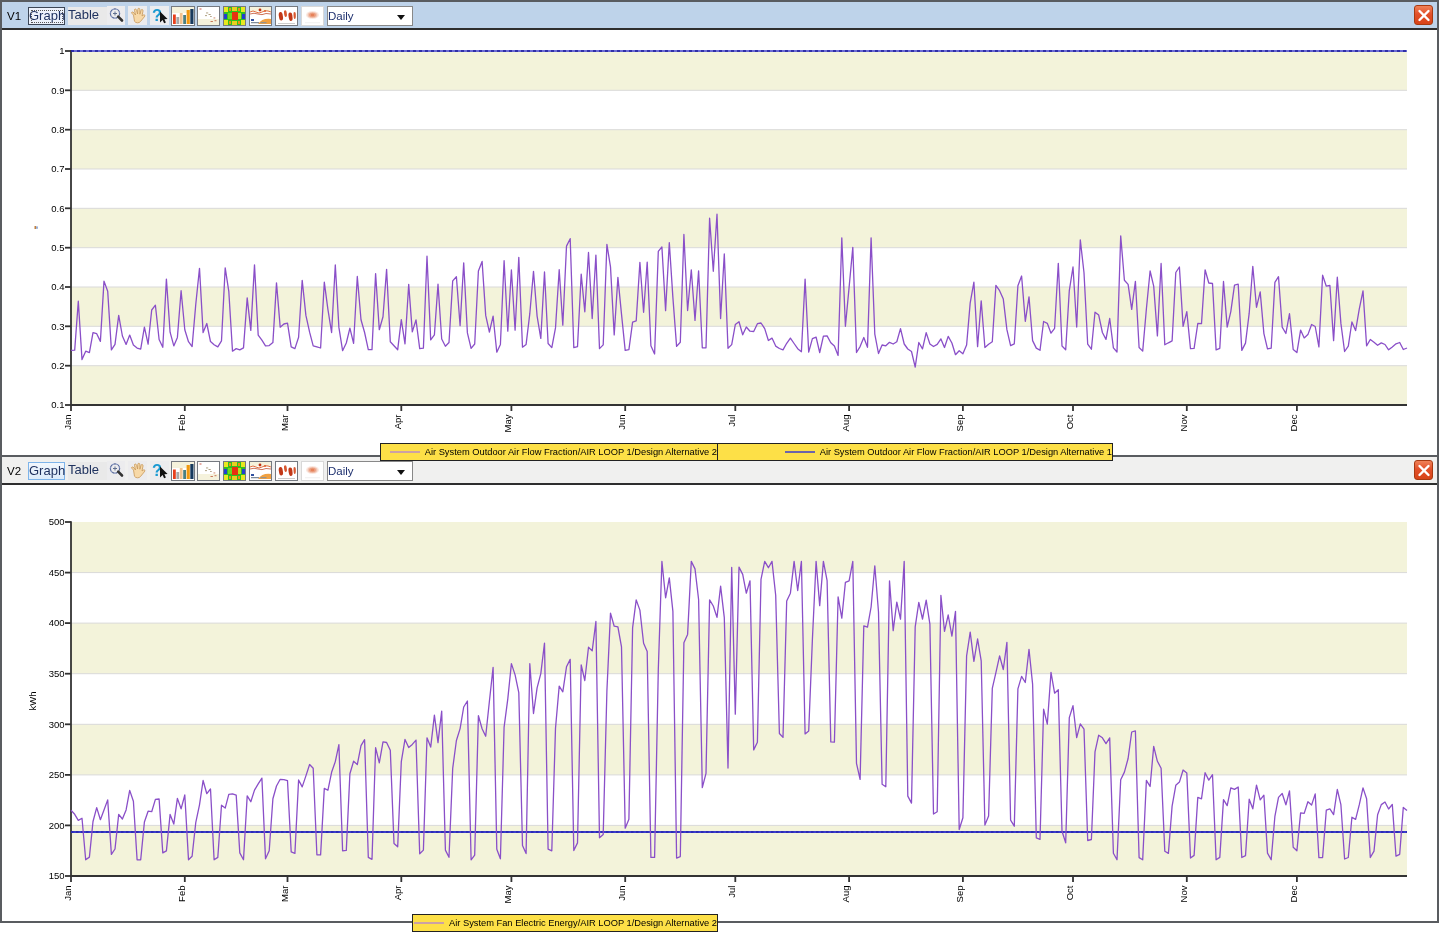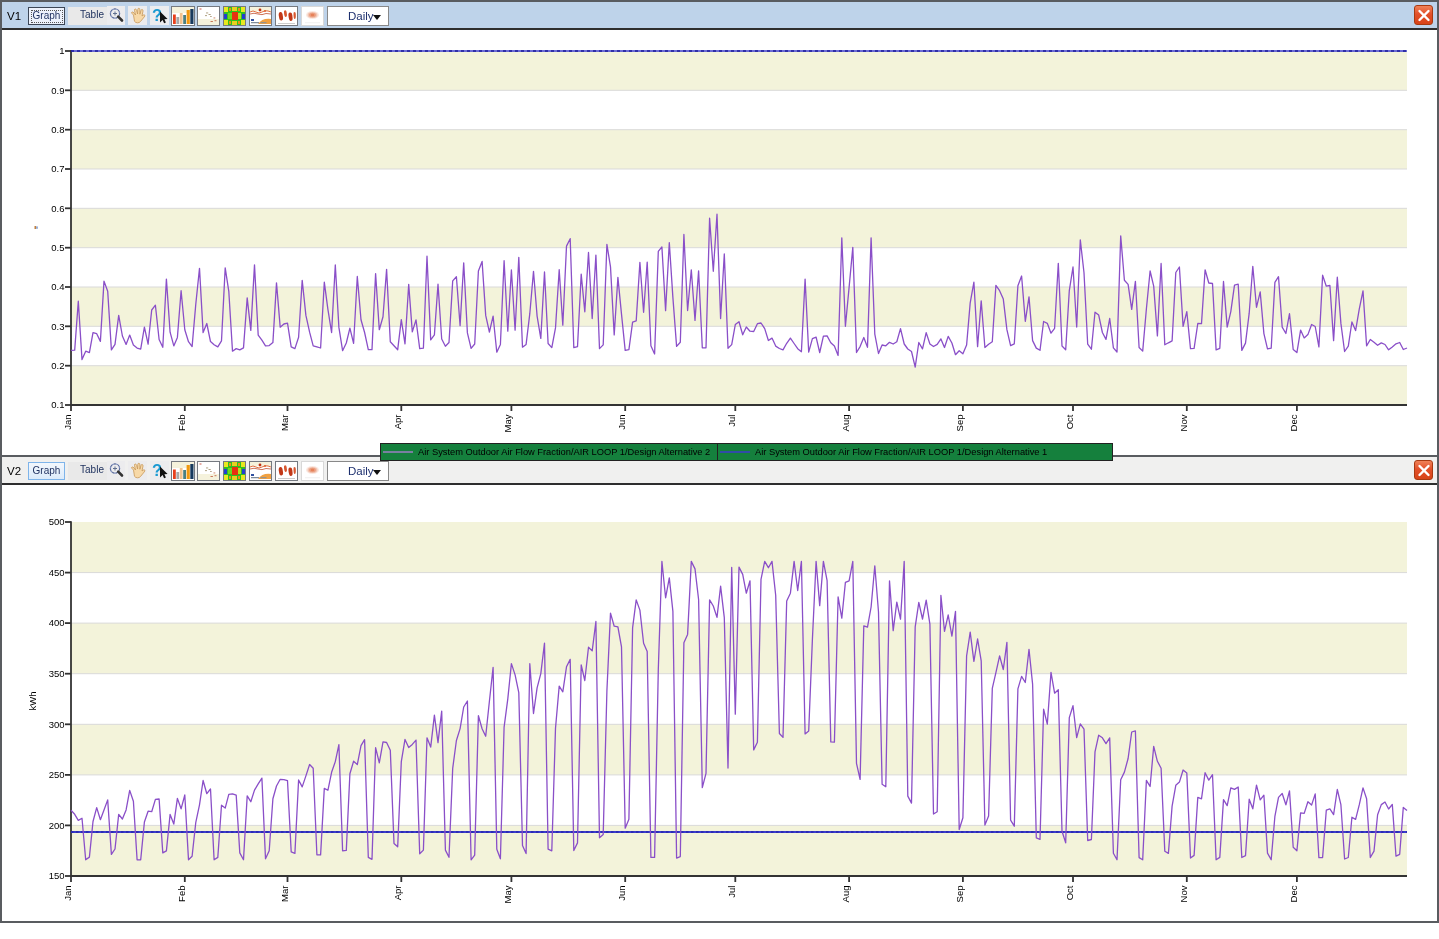--- a/index.html
+++ b/index.html
@@ -1,28 +1,28 @@
 <!DOCTYPE html>
 <html><head><meta charset="utf-8"><style>
 *{margin:0;padding:0;box-sizing:border-box}
 html,body{width:1439px;height:939px;background:#fff;font-family:"Liberation Sans",sans-serif;overflow:hidden;position:relative}
 .panel{position:absolute;left:0;width:1439px;border:2px solid #595c60;background:#fff}
 .tb{position:absolute;left:0;right:0;top:0;height:28px;border-bottom:2px solid #2e2e2e}
 .vlab{position:absolute;left:5px;top:8px;font-size:11.5px;font-weight:normal;color:#000}
-.btn{position:absolute;top:5px;height:18px;font-size:10px;color:#1d2f5e;text-align:center;line-height:16px}
+.btn{position:absolute;top:5px;height:18px;font-size:13px;color:#1d2f5e;text-align:left;line-height:16px}
 .graph{left:26px;width:37px}
 .table{left:66px;width:48px;background:#e9e9e9;color:#20335f}
 .dot{position:absolute;inset:1.5px;border:1px dotted #555}
 .ib{position:absolute;background:#ececee;overflow:hidden}
 .thumb{background:#fff;border:1px solid #757980}
-.sel{position:absolute;left:325px;top:4px;width:62px;height:20px;background:#fff;border:1px solid #888;font-size:11.5px;color:#1d2f6e;padding-left:20px;line-height:18px}
+.sel{position:absolute;left:325px;top:4px;width:86px;height:20px;background:#fff;border:1px solid #888;font-size:11.5px;color:#1d2f6e;padding-left:0;line-height:18px}
 .xbtn{position:absolute;right:4px;top:3px;width:19px;height:20px;background:linear-gradient(#f08258,#e2502a 45%,#d84418);border:1px solid #a83a12;border-radius:3px}
 .ax{font-size:9.5px;fill:#000;font-family:"Liberation Sans",sans-serif}
 .leg{position:absolute;display:flex}
-.lbox{height:18px;border:1px solid #222;background:#15803d;font-size:9.3px;color:#000;display:flex;align-items:center;justify-content:flex-start;margin-left:-1px}
+.lbox{height:18px;border:1px solid #222;background:#fde047;font-size:9.3px;color:#000;display:flex;align-items:center;justify-content:flex-end;margin-left:-1px}
 .lbox svg{margin-right:3px;flex:none}
 .lbox span{white-space:nowrap}
 </style></head><body>
 <div class="panel" style="top:0;height:464px">
     <div class="tb" style="background:#bed3ea">
       <span class="vlab">V1</span>
       <div class="btn graph" style="background:#edf2fc;border:1px solid #3c4656;">Graph<span class="dot"></span></div>
       <div class="btn table">Table</div>
       <div class="ib" style="left:105px;top:4px;width:18px;height:19px"><svg width="18" height="19" viewBox="0 0 18 19">
 <circle cx="8" cy="7.5" r="4.6" fill="none" stroke="#8090c0" stroke-width="1.3"></circle>
@@ -353,12 +353,18 @@
       <span>Air System Outdoor Air Flow Fraction/AIR LOOP 1/Design Alternative 2</span>
     </div>
 <div class="lbox" style="width:396px">
       <svg width="34" height="6" viewBox="0 0 34 6">
         <line x1="2" y1="3" x2="32" y2="3" stroke="#3b3bcd" stroke-width="1.5"></line>
       </svg>
       <span>Air System Outdoor Air Flow Fraction/AIR LOOP 1/Design Alternative 1</span>
     </div>
 </div>
 <div class="leg" style="top:914px;left:413.0px">
+<div class="lbox" style="width:306px">
+      <svg width="34" height="6" viewBox="0 0 34 6">
+        <line x1="2" y1="3" x2="32" y2="3" stroke="#b07fd8" stroke-width="1.3"></line>
+      </svg>
+      <span>Air System Fan Electric Energy/AIR LOOP 1/Design Alternative 2</span>
+    </div>
 </div>
 </body></html>

